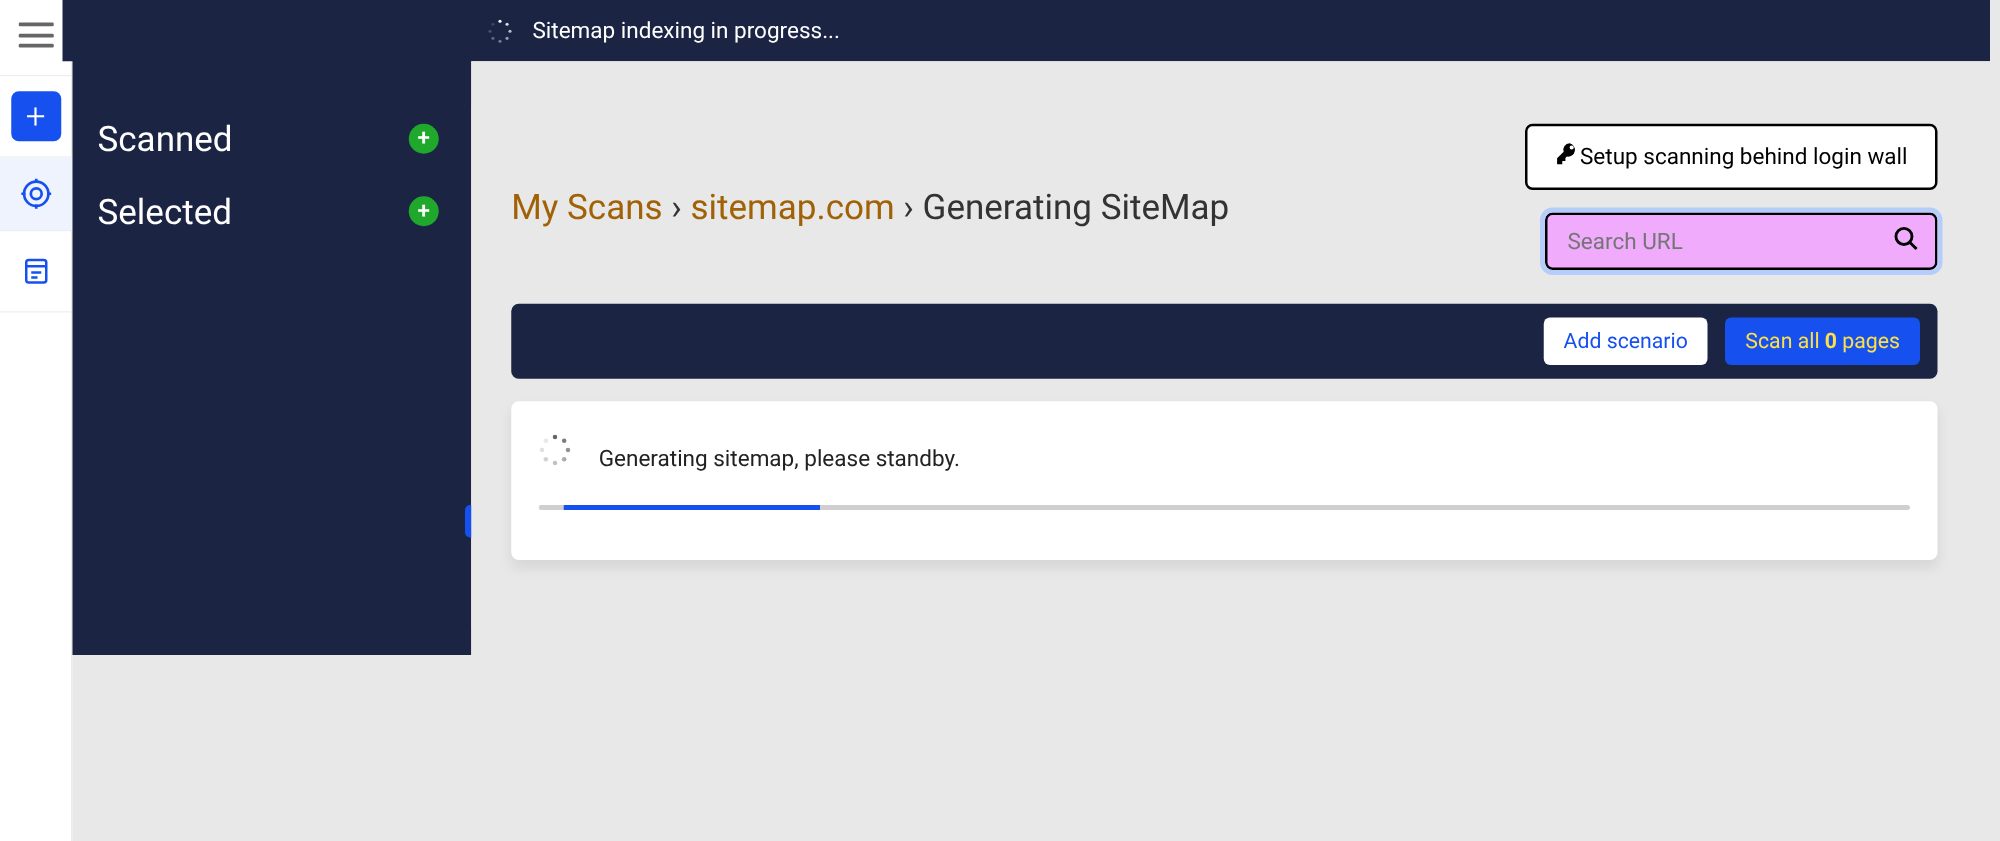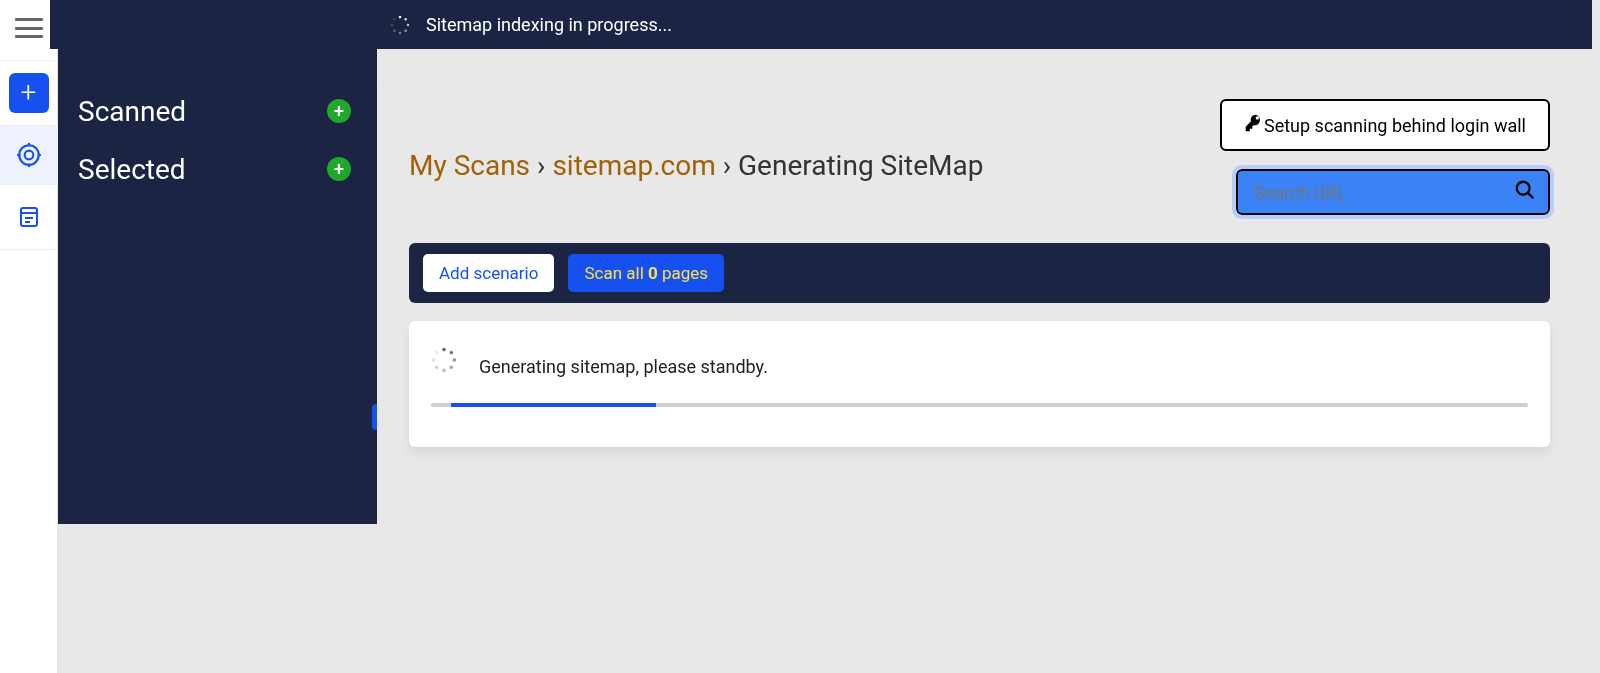--- a/index.html
+++ b/index.html
@@ -39,25 +39,25 @@
 
 .main { position: absolute; left: 377px; top: 49px; right: 0; bottom: 0; background: #E8E8E8; padding: 0; }
 
 
 .header-row { position: absolute; top: 50px; left: 32px; right: 50px; display: flex; align-items: flex-start; justify-content: space-between; }
 .breadcrumb { font-size: 28px; color: #333; line-height: 1.2; padding-top: 50px; }
 .breadcrumb a { color: #a16207; text-decoration: none; cursor: pointer; }
 .breadcrumb .sep { color: #333; }
 .right-col { display: flex; flex-direction: column; gap: 18px; align-items: flex-end; }
 .login-btn { border: 2px solid #000; background: #fff; border-radius: 6px; padding: 12px 22px; font-size: 18px; display: flex; align-items: center; cursor: pointer; }
-.search-wrap { width: 314px; height: 46px; border-radius: 6px; border: 2px solid #000; outline: 4px solid #B6CCFA; background: #3b82f6; display: flex; align-items: center; padding: 0 12px 0 16px; }
+.search-wrap { width: 314px; height: 46px; border-radius: 6px; border: 2px solid #000; outline: 4px solid #B6CCFA; background: #f0abfc; display: flex; align-items: center; padding: 0 12px 0 16px; }
 .search-wrap input { flex: 1; border: none; outline: none; font-size: 18px; background: transparent; }
 
 
-.action-bar { position: absolute; top: 194px; left: 32px; right: 50px; height: 60px; background: #1B2443; border-radius: 6px; display: flex; align-items: center; justify-content: flex-start; gap: 14px; padding: 0 14px; }
+.action-bar { position: absolute; top: 194px; left: 32px; right: 50px; height: 60px; background: #1B2443; border-radius: 6px; display: flex; align-items: center; justify-content: flex-end; gap: 14px; padding: 0 14px; }
 .action-bar button { height: 38px; border-radius: 5px; padding: 0 16px; font-size: 17px; cursor: pointer; border: none; }
 .btn-white { background: #fff; color: #1651EF; border: 1px solid #1651EF; }
 .btn-blue { background: #1651EF; color: #fde047; }
 .btn-blue b { font-weight: 700; }
 
 
 .card { position: absolute; top: 272px; left: 32px; right: 50px; background: #fff; border-radius: 6px; padding: 26px 22px 40px 22px; box-shadow: 0 6px 10px rgba(0,0,0,0.08); }
 .gen-row { display: flex; align-items: flex-end; gap: 22px; font-size: 18px; color: #222; margin-bottom: 26px; }
 .progress { height: 4px; background: #cfcfcf; border-radius: 2px; position: relative; overflow: hidden; }
 .progress .bar { position: absolute; top: 0; left: 20px; width: 205px; height: 100%; background: #1651EF; }

